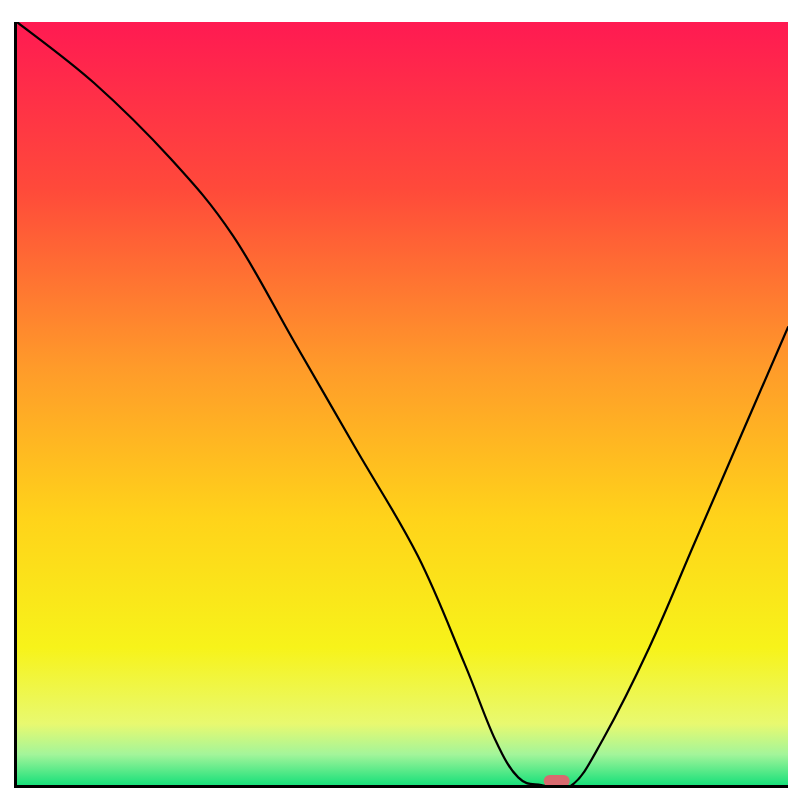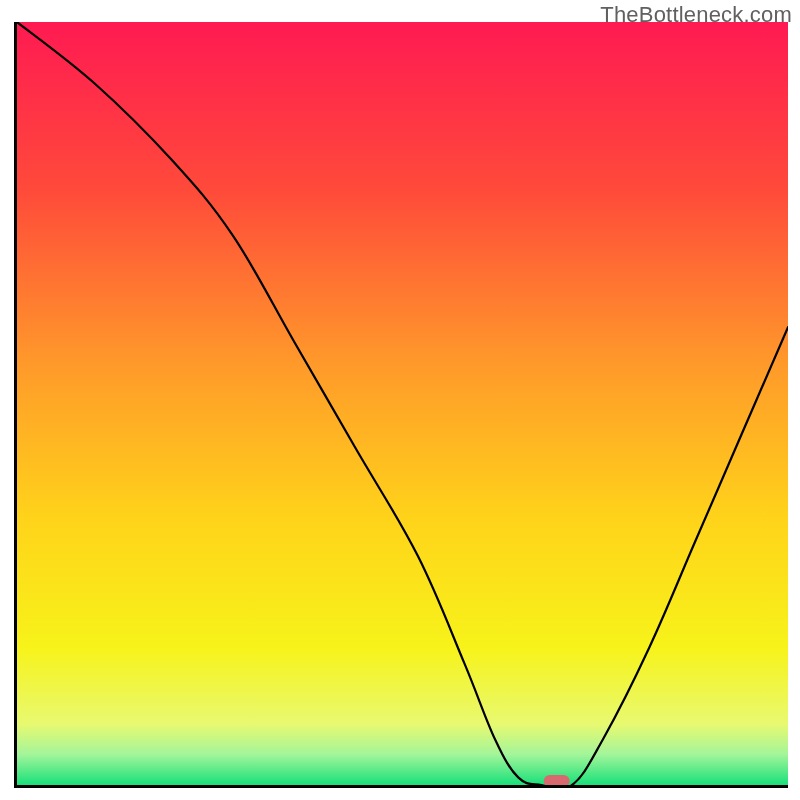--- a/index.html
+++ b/index.html
@@ -52,21 +52,20 @@
   }
   .marker {
     fill: #d86a6f;
     stroke: none;
   }
 </style>
 </head>
 <body>
 
 <div class="chart-container">
-  <div class="watermark">TheBottleneck.com</div>
 
   <div class="plot-frame">
     <svg class="plot" viewBox="0 0 771 763" preserveAspectRatio="none">
       <defs>
         <linearGradient id="bg-grad" x1="0" y1="0" x2="0" y2="1">
             <stop offset="0.0%" stop-color="#ff1a52"></stop>
             <stop offset="22.0%" stop-color="#ff4a3a"></stop>
             <stop offset="45.0%" stop-color="#ff9a2a"></stop>
             <stop offset="65.0%" stop-color="#ffd31a"></stop>
             <stop offset="82.0%" stop-color="#f7f31a"></stop>

